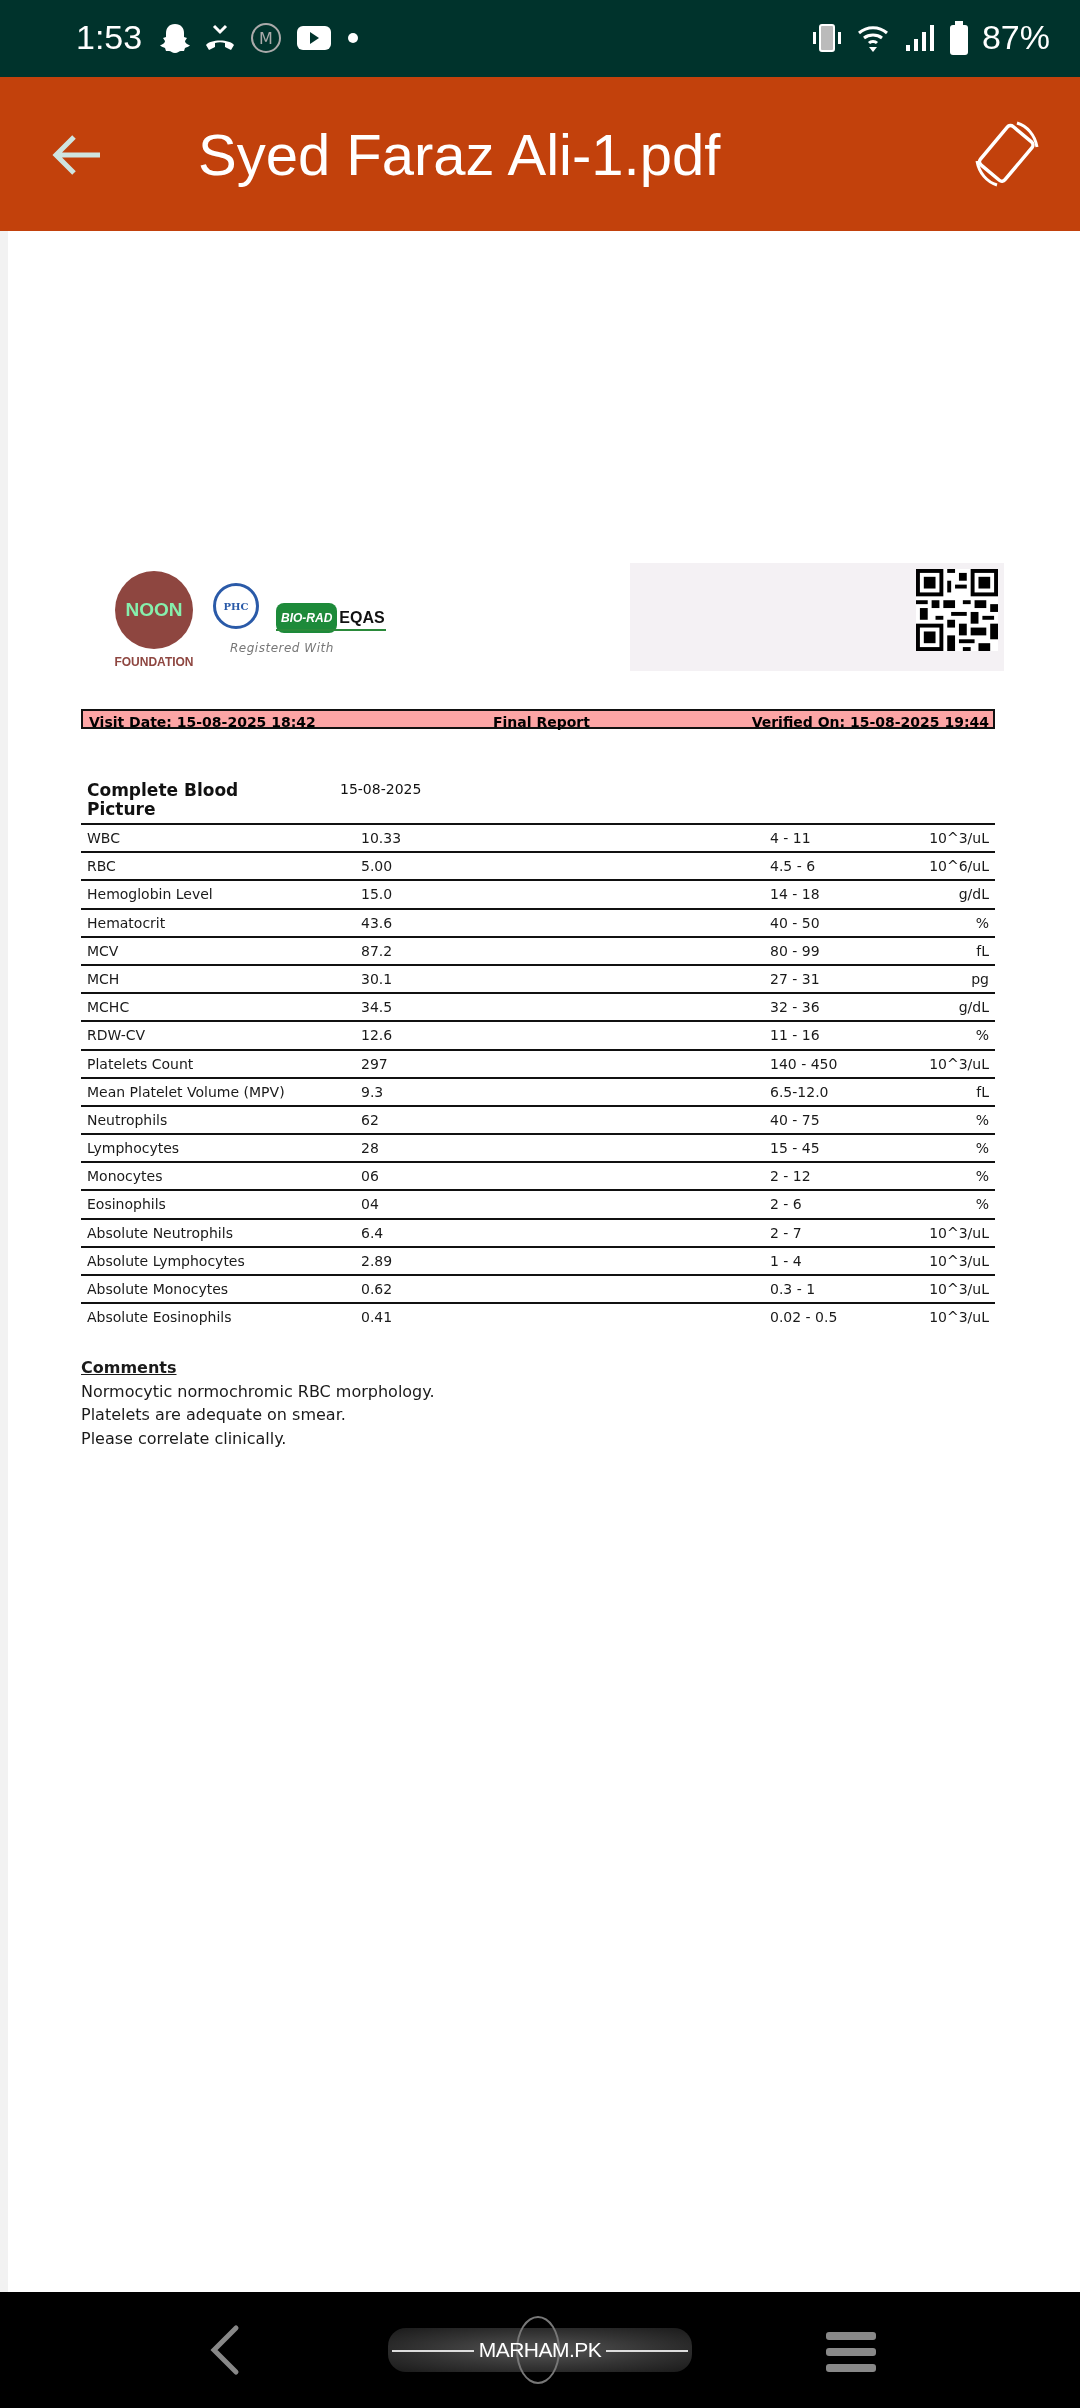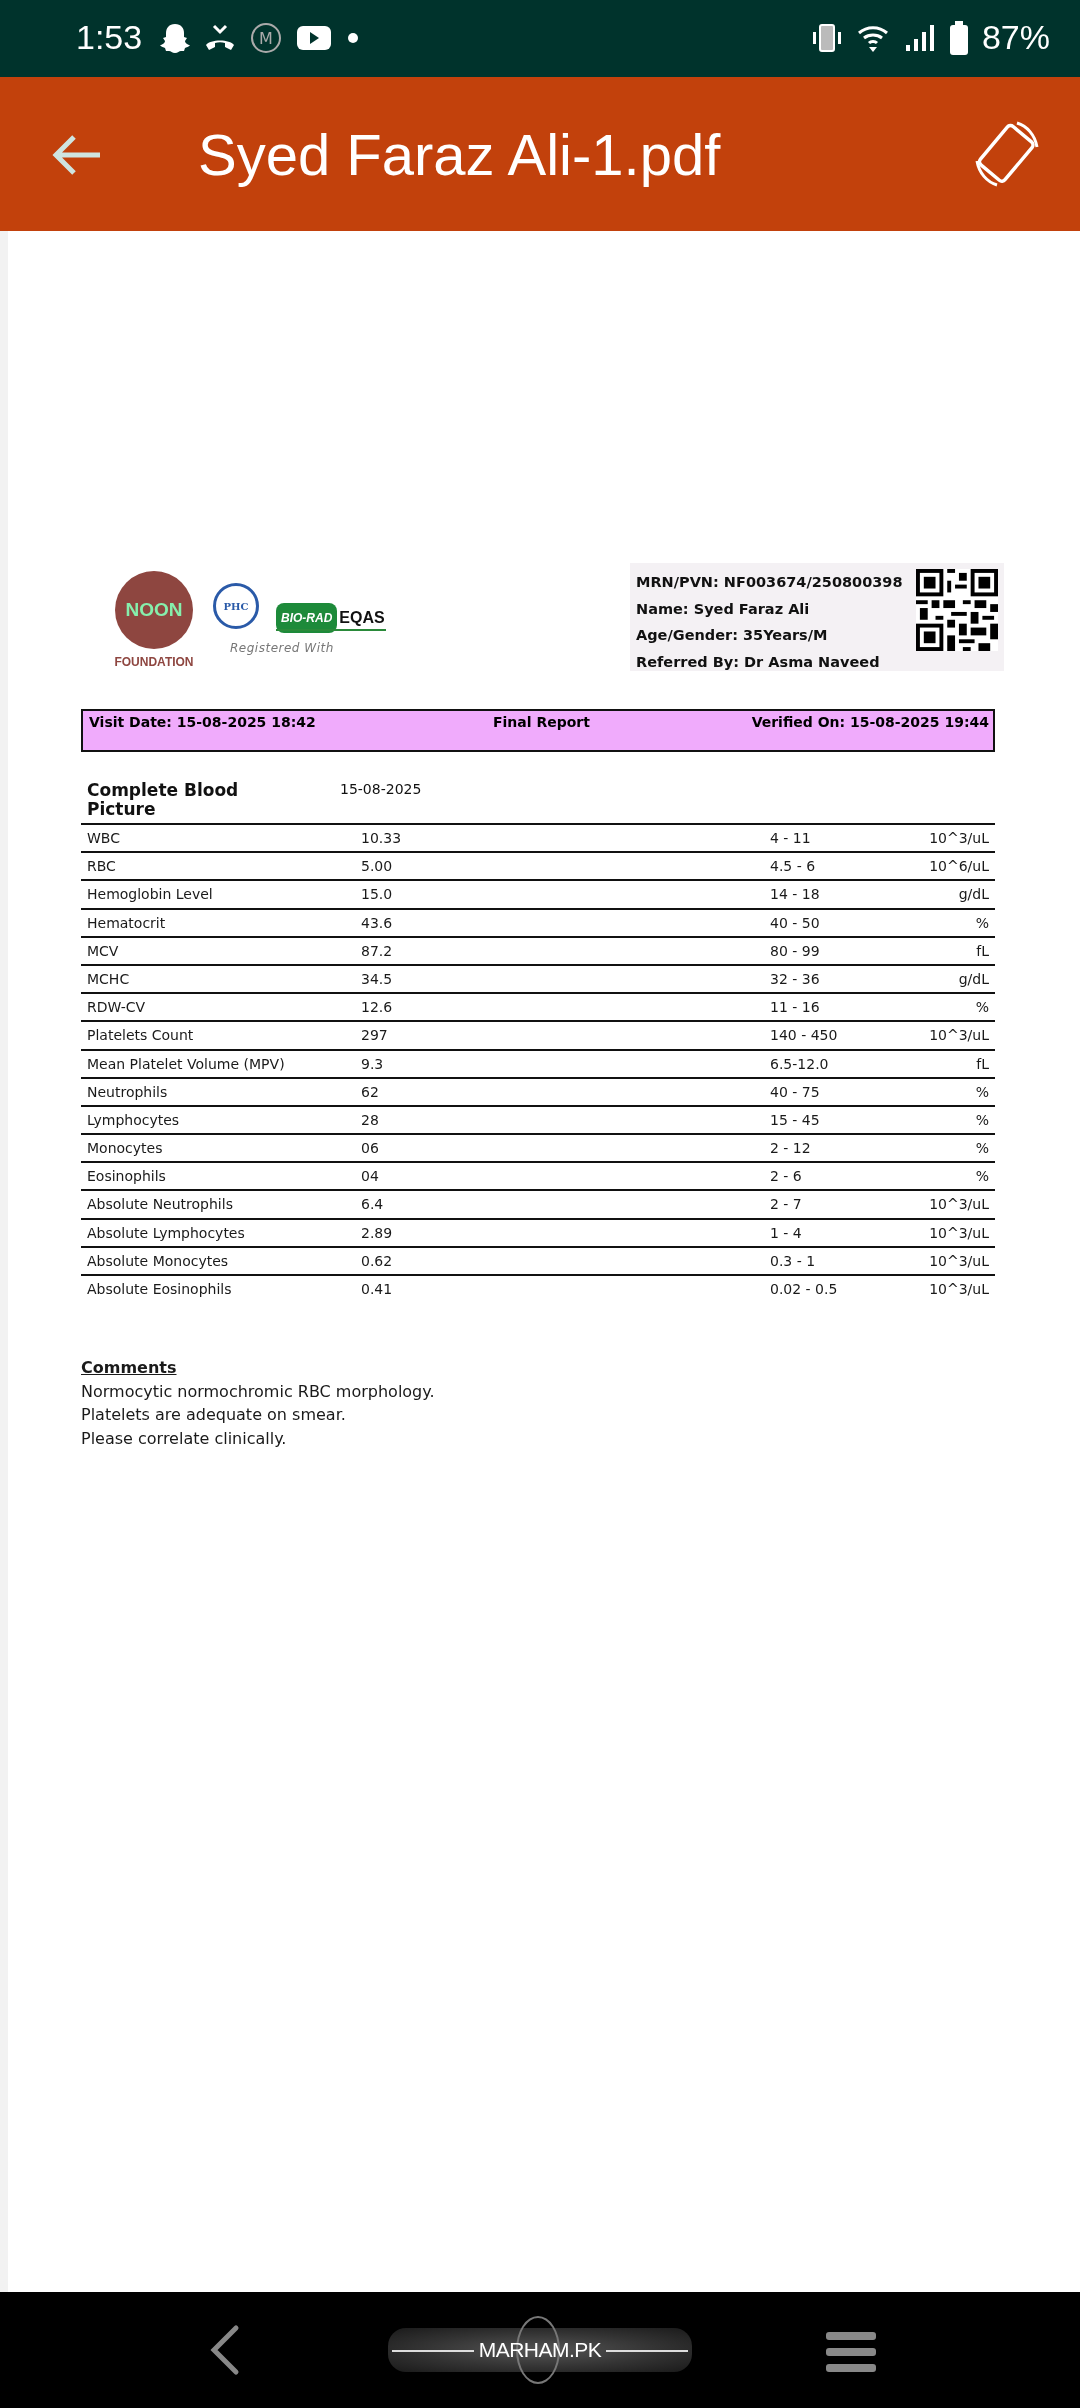--- a/index.html
+++ b/index.html
@@ -20,21 +20,21 @@
   .noon-foundation { color:#8e4640; font-weight:bold; font-size:12px; text-align:center; margin-top:6px; font-family:"Liberation Sans", sans-serif; }
   .logo-phc { position:absolute; left:205px; top:352px; width:46px; height:46px; border-radius:50%; border:3px solid #2a5aa8; box-sizing:border-box; display:flex; align-items:center; justify-content:center; font-size:10px; color:#2a5aa8; font-family:"DejaVu Serif", serif; font-weight:bold; }
   .logo-biorad { position:absolute; left:268px; top:372px; display:flex; align-items:center; }
   .biorad-pill { background:#1d8a3a; color:#fff; font-style:italic; font-weight:bold; font-size:12px; padding:8px 5px; border-radius:8px; font-family:"Liberation Sans", sans-serif; }
   .eqas { font-weight:bold; font-size:16px; color:#111; margin-left:2px; font-family:"Liberation Sans", sans-serif; }
   .biorad-line { position:absolute; left:268px; top:398px; width:110px; height:2px; background:#2a8a3a; }
   .registered { position:absolute; left:222px; top:410px; font-style:italic; font-size:12px; color:#777; letter-spacing:0.5px; }
   .patient-box { position:absolute; left:622px; top:332px; width:374px; height:108px; background:#f4f1f4; }
   .patient-lines { position:absolute; left:6px; top:6px; font-size:14.5px; font-weight:bold; color:#111; line-height:26.5px; }
   .qr { position:absolute; right:6px; top:6px; width:82px; height:82px; }
-  .visitbar { position:absolute; left:73px; top:478px; width:914px; height:43px; border:2px solid #111; background:#f0abfc; font-size:14px; font-weight:bold; box-sizing:border-box; }
+  .visitbar { position:absolute; left:73px; top:478px; width:914px; height:20px; border:2px solid #111; background:#fca5a5; font-size:14px; font-weight:bold; box-sizing:border-box; }
   .visitbar span { position:absolute; top:3px; }
   .headbar { position:absolute; left:73px; top:513px; width:914px; height:30px; border:2px solid #111; border-bottom:3px solid #111; background:#efefef; font-size:14px; font-weight:bold; box-sizing:border-box; }
   .headbar span { position:absolute; top:6px; }
   .section-title { position:absolute; left:79px; top:550px; font-size:17px; font-weight:bold; color:#111; line-height:19px; width:200px; }
   .section-date { position:absolute; left:332px; top:550px; font-size:14px; color:#111; }
   .rows { position:absolute; left:73px; top:592px; width:914px; }
   .row { position:relative; height:28.2px; border-top:2.5px solid #111; box-sizing:border-box; font-size:14px; color:#1a1a1a; }
   .row span { position:absolute; top:5px; white-space:nowrap; }
   .row .name { left:6px; }
   .row .val { left:280px; }
@@ -126,26 +126,20 @@
     </div>
     <div class="logo-phc">PHC</div>
     <div class="logo-biorad">
       <span class="biorad-pill">BIO-RAD</span>
       <span class="eqas">EQAS</span>
     </div>
     <div class="biorad-line"></div>
     <div class="registered">Registered With</div>
 
     <div class="patient-box">
-      <div class="patient-lines">
-        <div>MRN/PVN: NF003674/250800398</div>
-        <div>Name: Syed Faraz Ali</div>
-        <div>Age/Gender: 35Years/M</div>
-        <div>Referred By: Dr Asma Naveed</div>
-      </div>
       <svg class="qr" viewBox="0 0 21 21">
         <rect width="21" height="21" fill="#fff"></rect>
         <g fill="#000">
           <rect x="0" y="0" width="7" height="7"></rect>
             <rect x="1" y="1" width="5" height="5" fill="#fff"></rect>
             <rect x="2" y="2" width="3" height="3"></rect>
           <rect x="14" y="0" width="7" height="7"></rect>
             <rect x="15" y="1" width="5" height="5" fill="#fff"></rect>
             <rect x="16" y="2" width="3" height="3"></rect>
           <rect x="0" y="14" width="7" height="7"></rect>
@@ -213,20 +207,26 @@
           <span class="ref">40 - 50</span>
           <span class="unit">%</span>
         </div>
         <div class="row">
           <span class="name">MCV</span>
           <span class="val">87.2</span>
           <span class="ref">80 - 99</span>
           <span class="unit">fL</span>
         </div>
         <div class="row">
+          <span class="name">MCH</span>
+          <span class="val">30.1</span>
+          <span class="ref">27 - 31</span>
+          <span class="unit">pg</span>
+        </div>
+        <div class="row">
           <span class="name">MCHC</span>
           <span class="val">34.5</span>
           <span class="ref">32 - 36</span>
           <span class="unit">g/dL</span>
         </div>
         <div class="row">
           <span class="name">RDW-CV</span>
           <span class="val">12.6</span>
           <span class="ref">11 - 16</span>
           <span class="unit">%</span>

